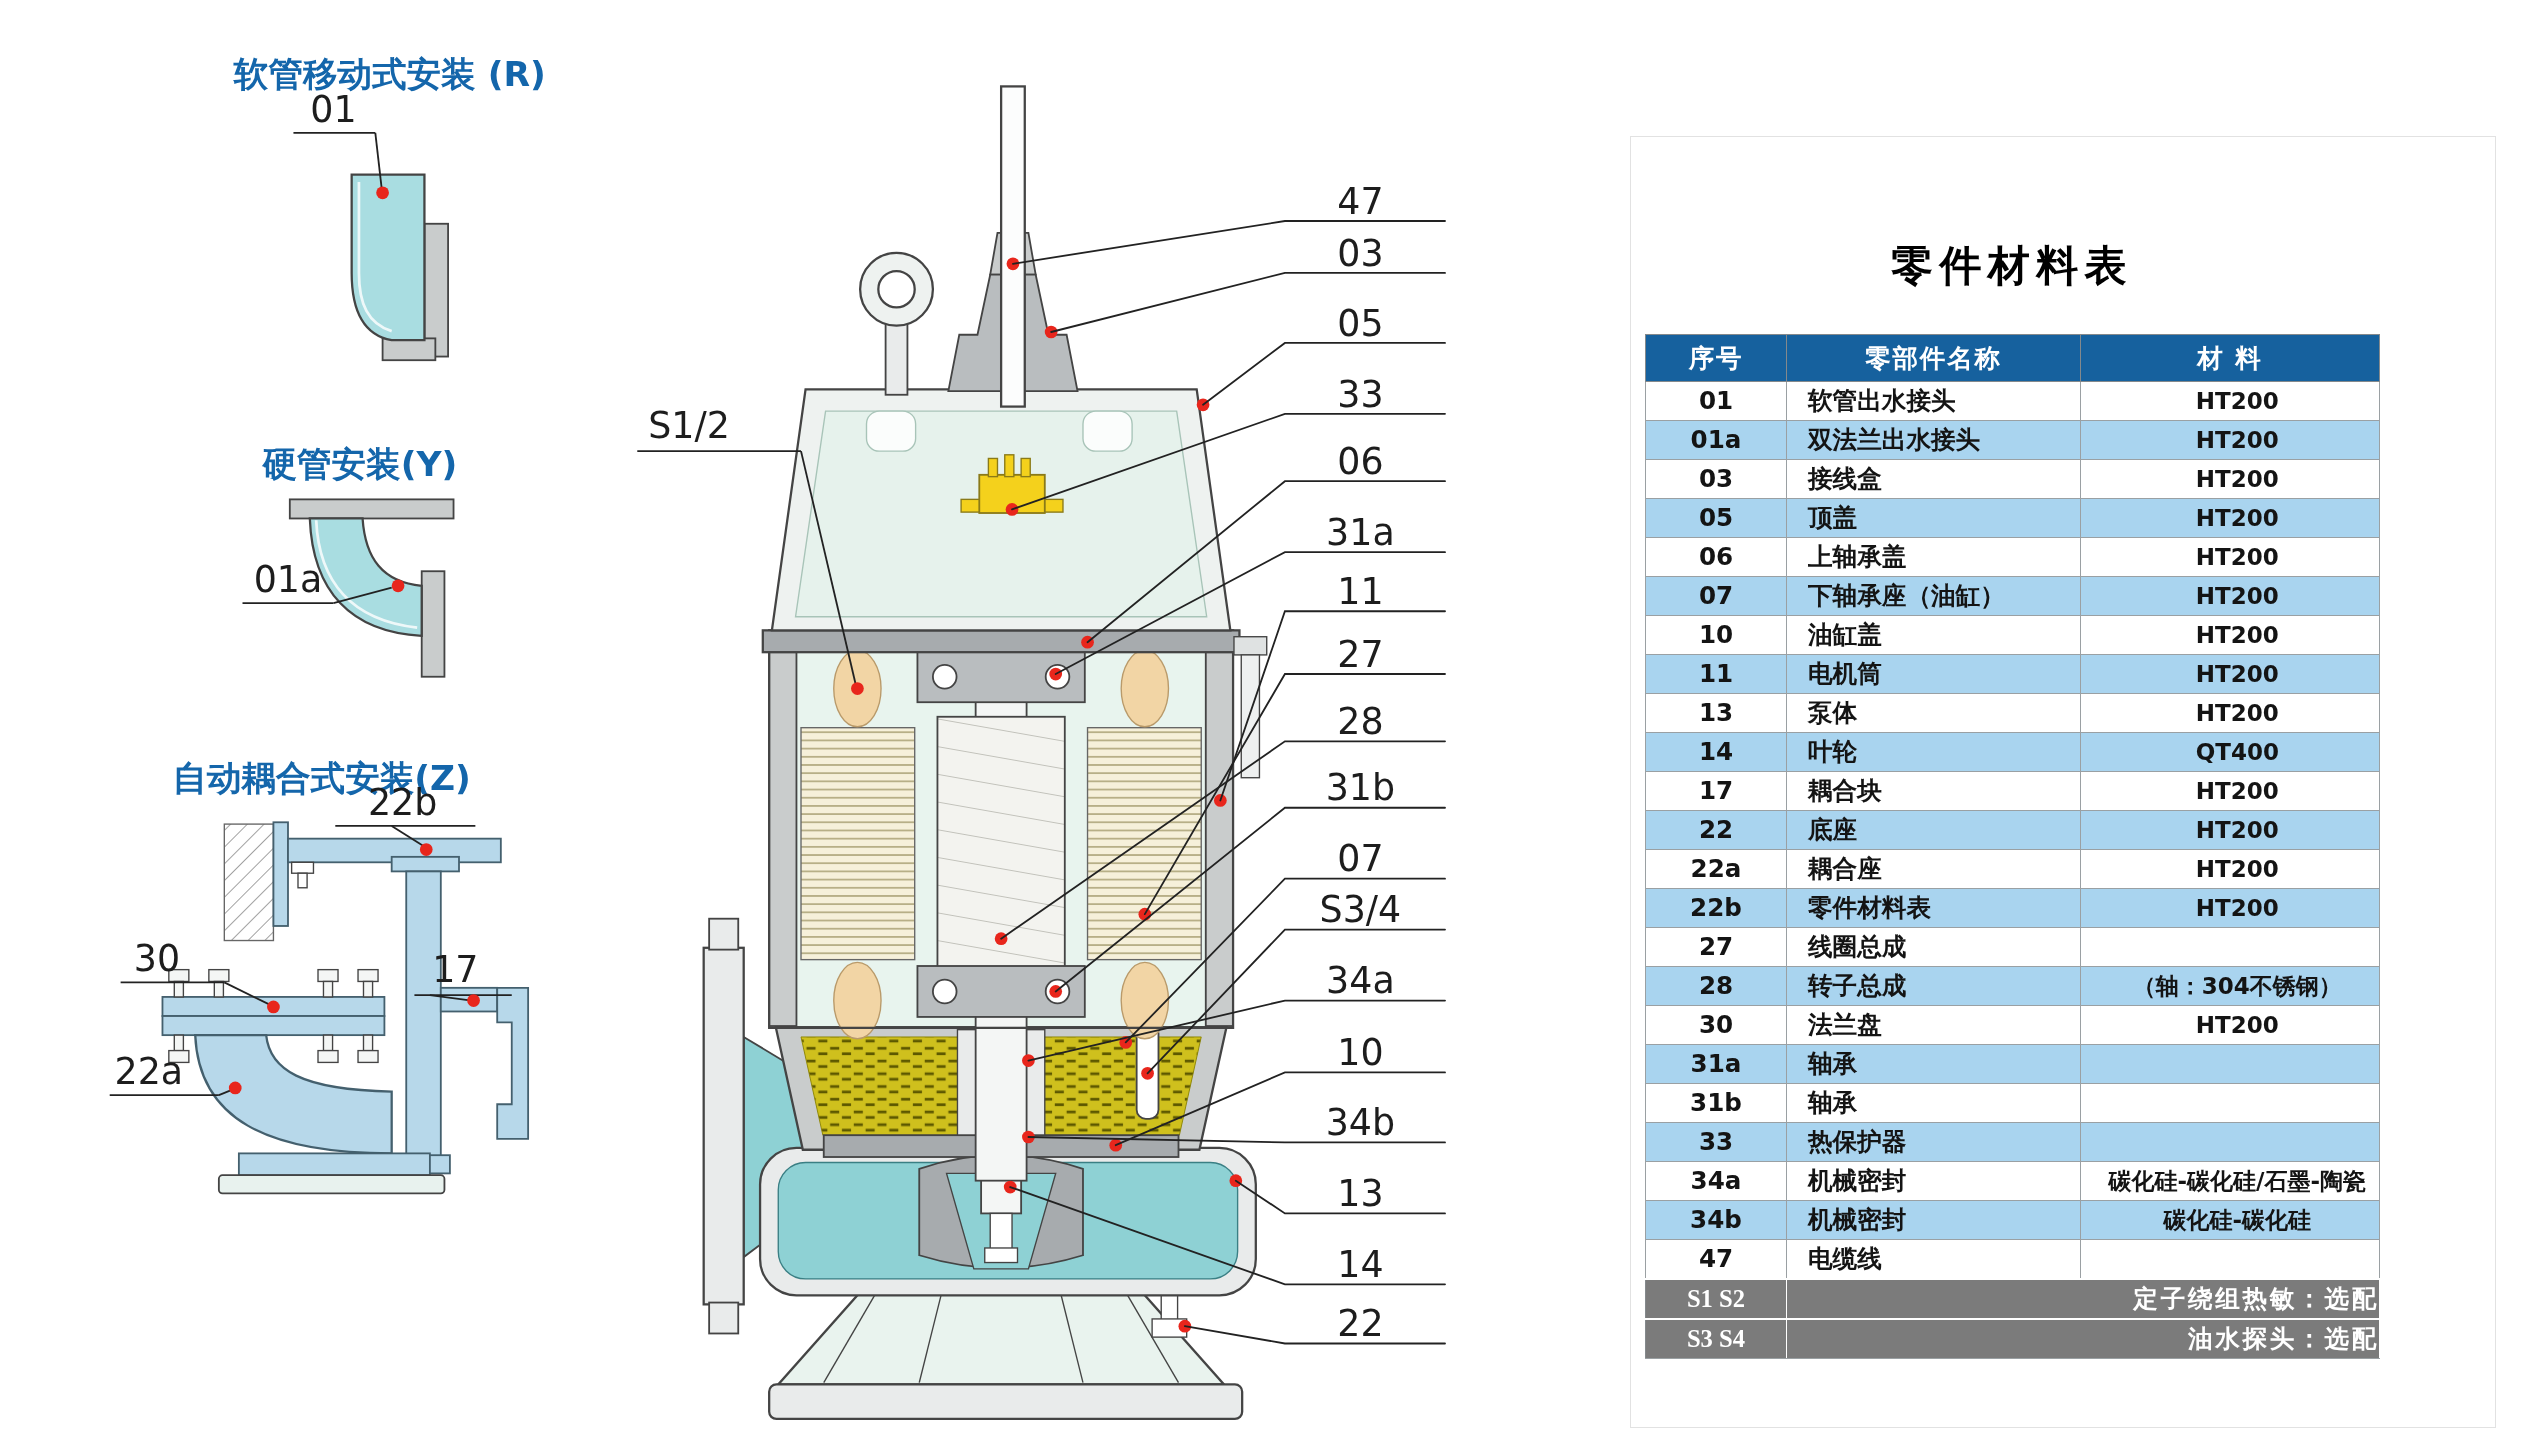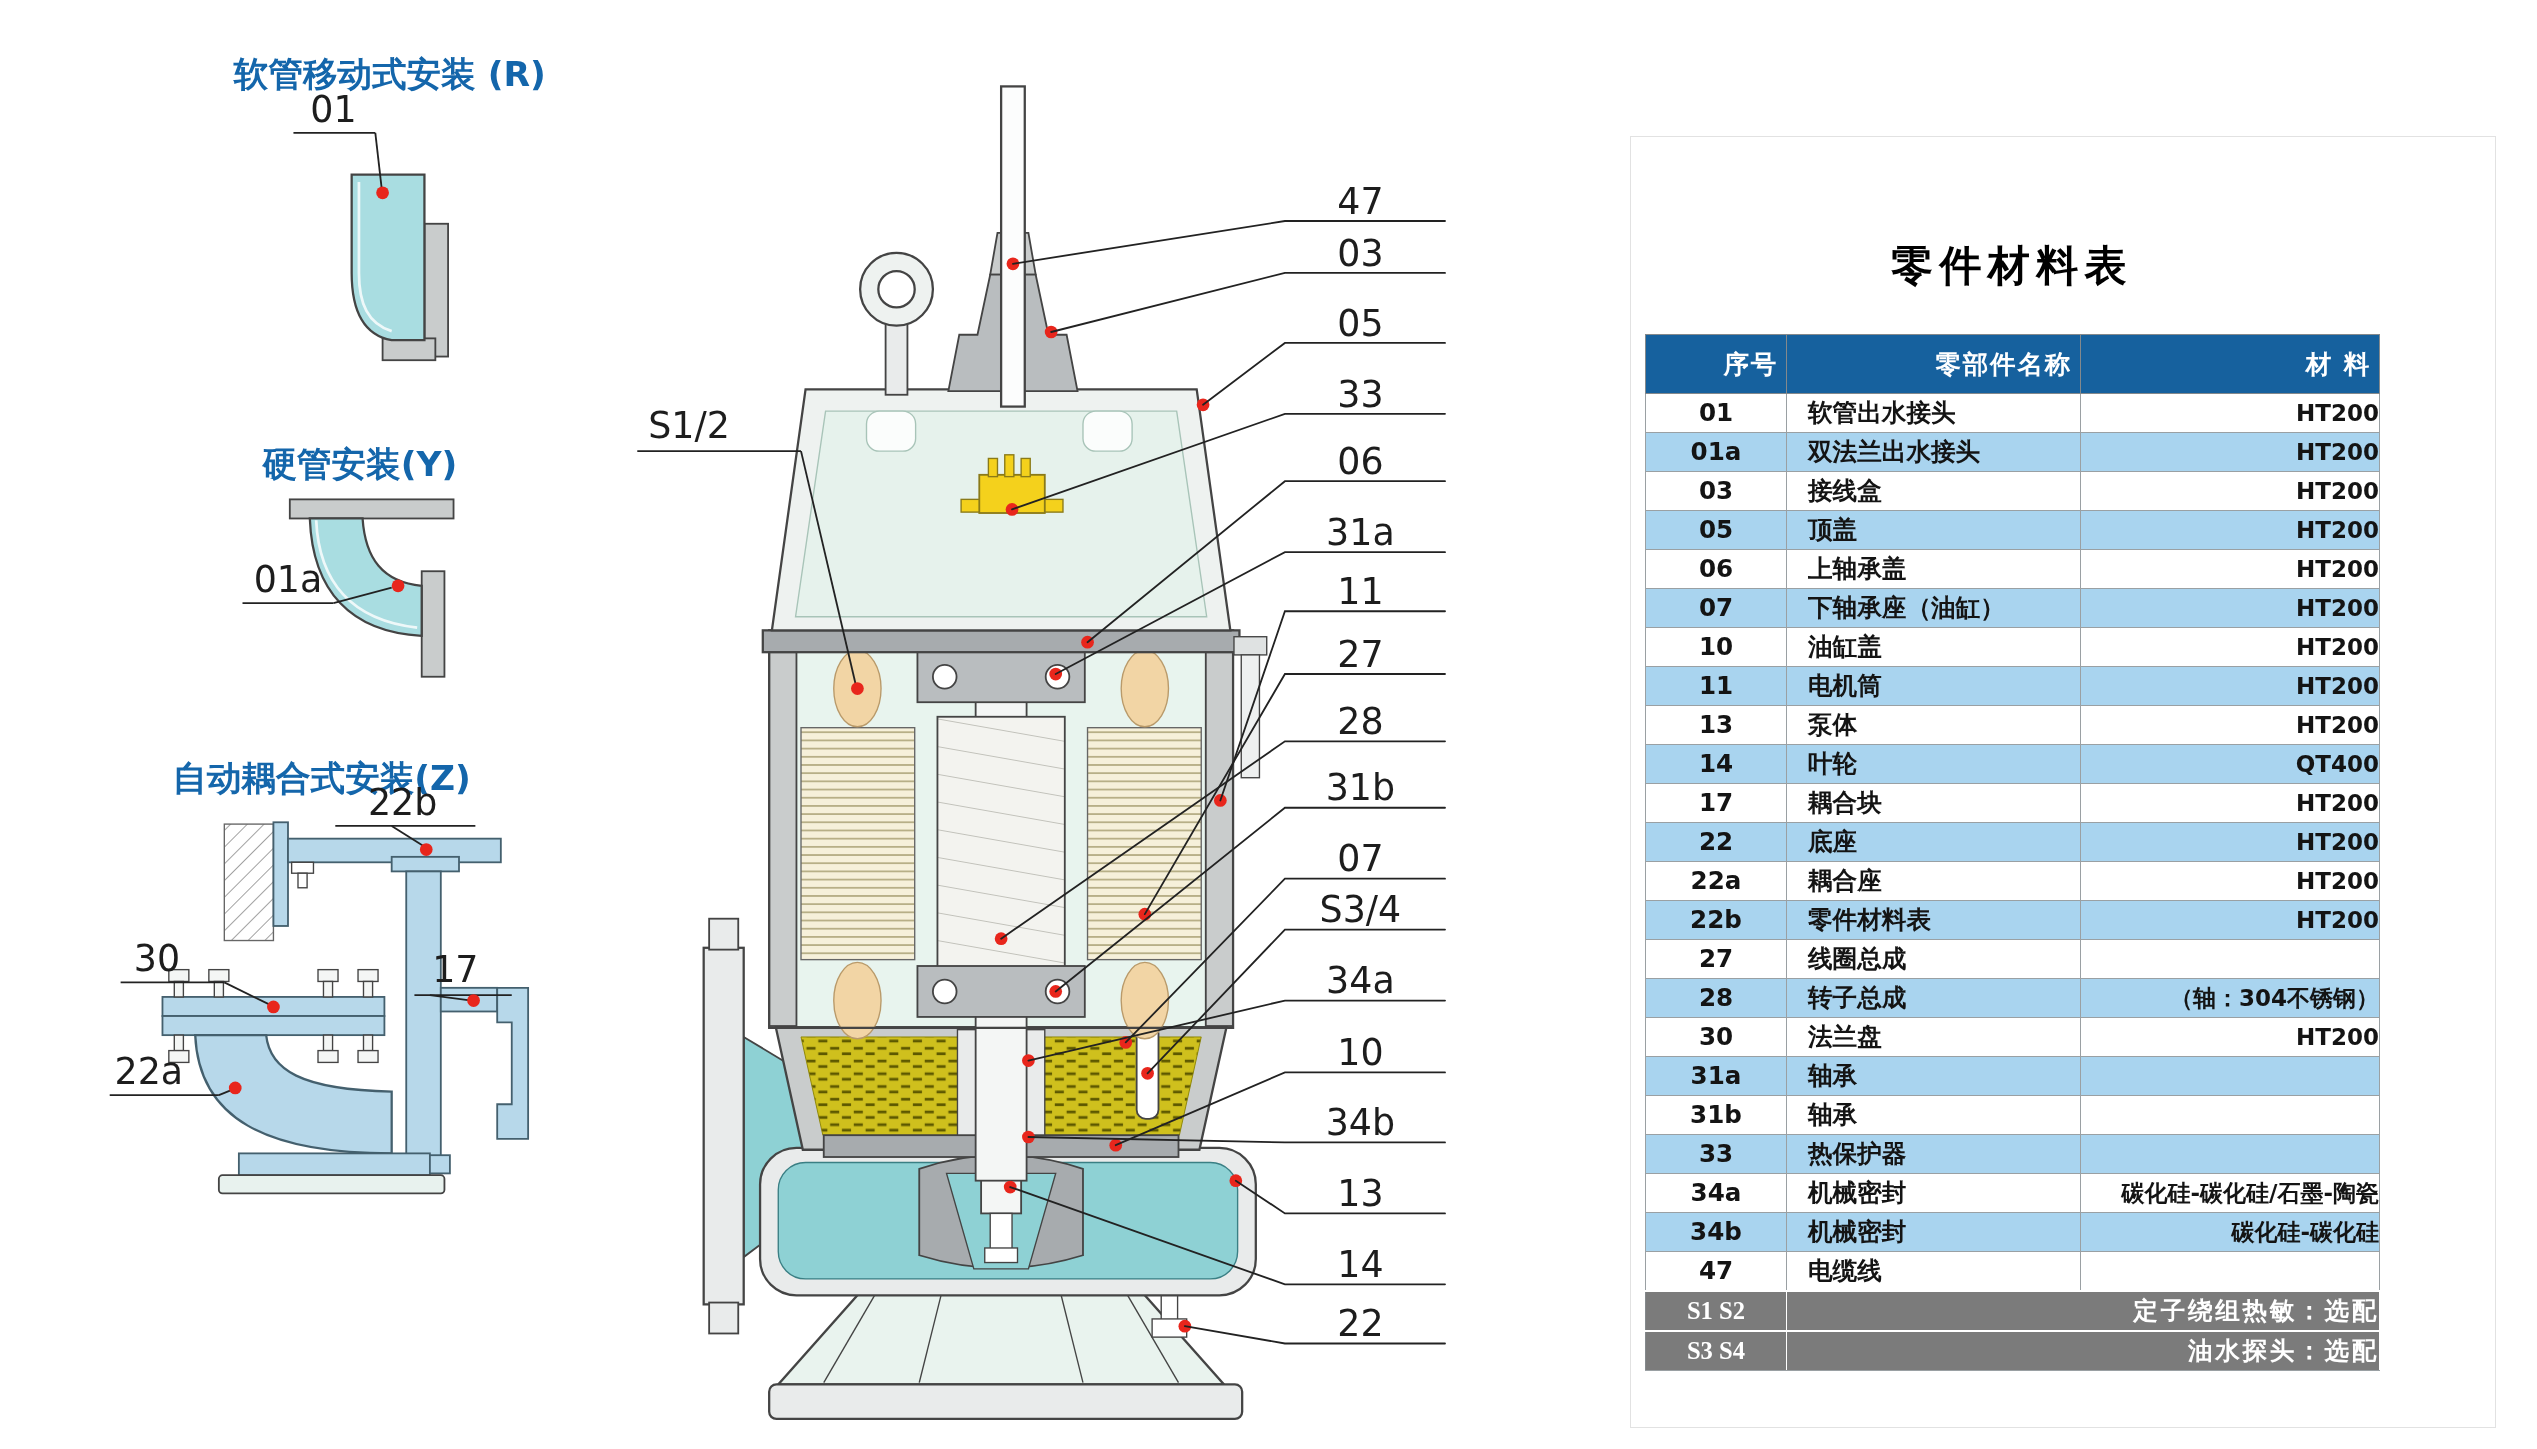--- a/index.html
+++ b/index.html
@@ -16,31 +16,31 @@
     position:absolute;left:1645px;top:238px;width:734px;text-align:center;
     font-size:42px;font-weight:bold;color:#000000;letter-spacing:6.4px;
   }
   table.parts-table{
     position:absolute;left:1645px;top:334px;width:734px;
     border-collapse:collapse;table-layout:fixed;
     border:1.8px solid #84898c;background:#fff;
   }
   .parts-table th{
     background:#16619e;color:#ffffff;font-size:25.5px;font-weight:bold;
-    height:42px;border:0.9px solid #84898c;letter-spacing:1.8px;padding:8px;text-align:right;
+    height:42px;border:0.9px solid #84898c;letter-spacing:1.8px;padding:2px;
   }
   .parts-table td{
     font-size:24.6px;font-weight:bold;color:#141414;height:38px;
     border:0.9px solid #9aa0a3;background:#ffffff;padding:0;line-height:1.05;
     white-space:nowrap;overflow:hidden;
   }
   .parts-table tr.alt td{background:#a9d4ef;}
   .parts-table td.no{text-align:center;}
   .parts-table td.nm{text-align:left;padding-left:21px;}
-  .parts-table td.mt{text-align:right;padding-left:14.6px;font-size:23px;}
+  .parts-table td.mt{text-align:center;padding-left:14.6px;font-size:23px;}
   .parts-table tr.footer td{
     background:#7b7b7b;color:#ffffff;border-top:2.7px solid #ffffff;
     border-left:1.8px solid #ffffff;border-right:1.8px solid #ffffff;
   }
   .parts-table tr.footer td.no{text-align:center;border-left:none;font-family:Liberation Serif, serif;}
   .parts-table tr.footer td.txt{text-align:right;padding-left:10px;letter-spacing:2.7px;}
   .callout-text{font-size:40px;fill:#1d1d1d;font-family:"DejaVu Sans","Liberation Sans",sans-serif;}
   .diagram-title{font-size:38px;font-weight:bold;fill:#1466ab;font-family:"DejaVu Sans","Liberation Sans",sans-serif;}
 </style>
 </head>

